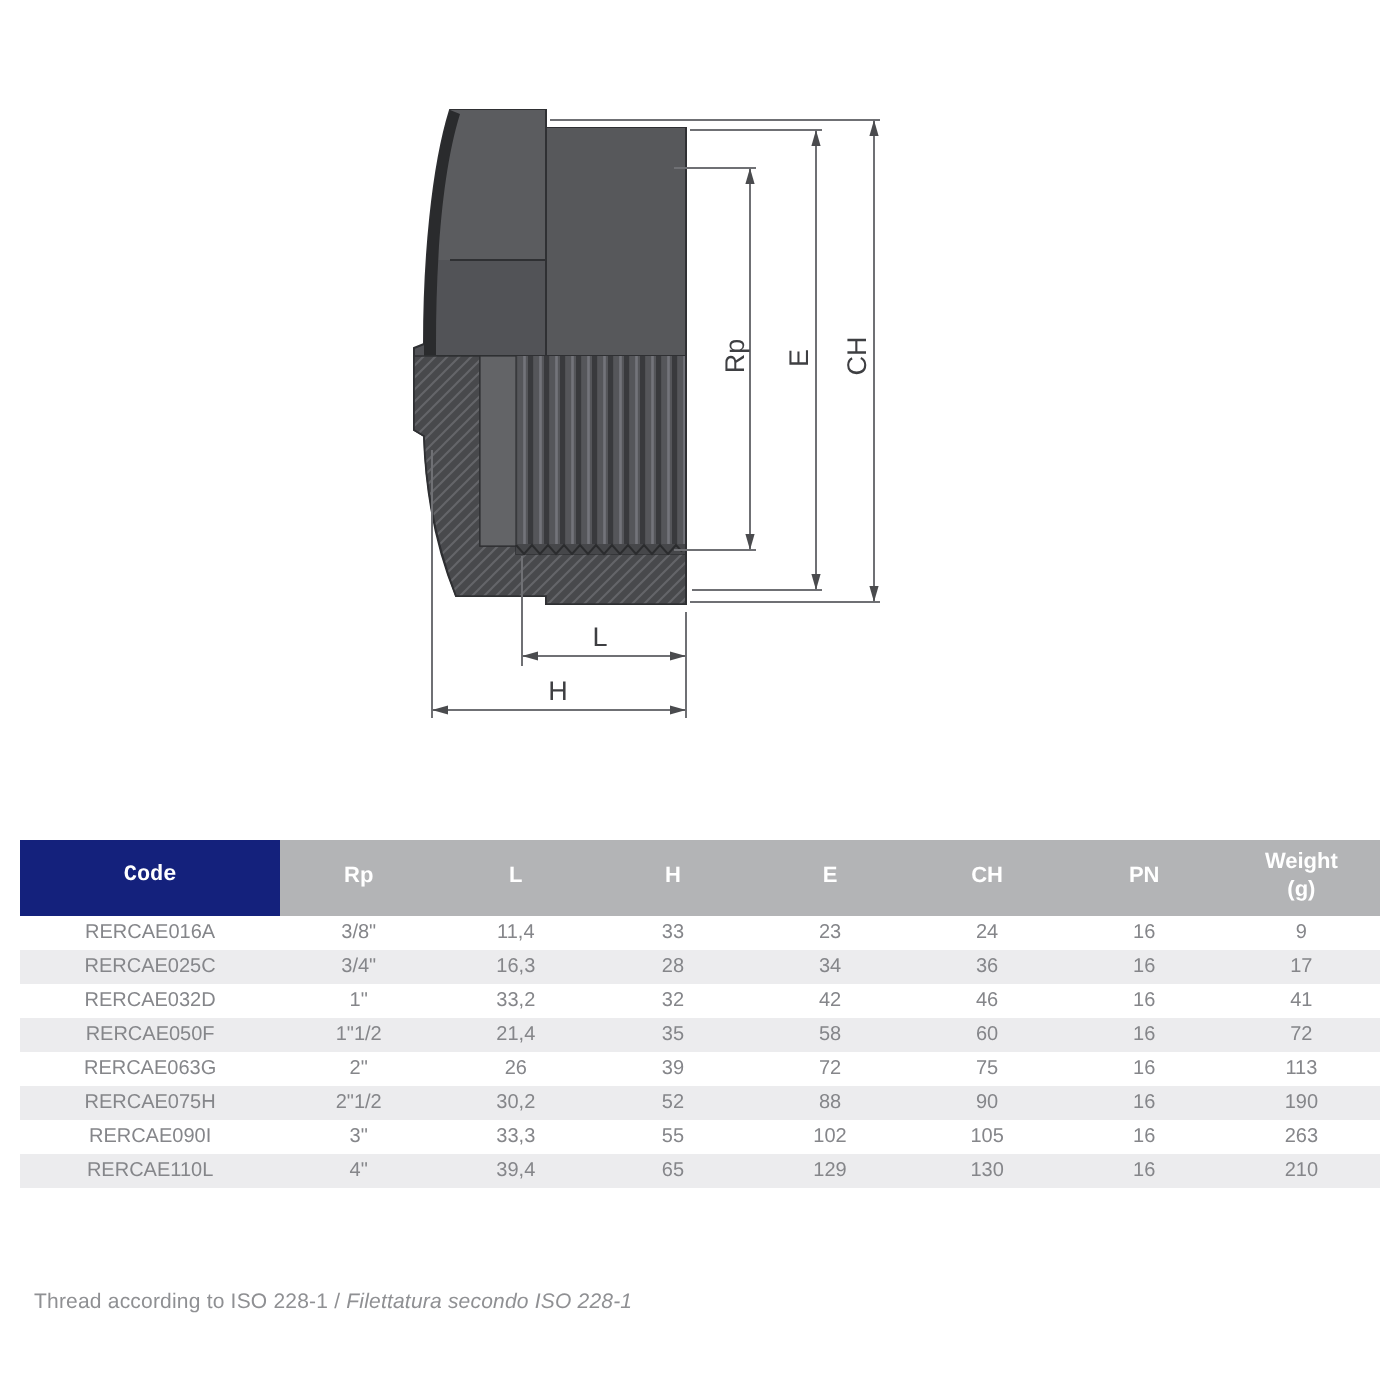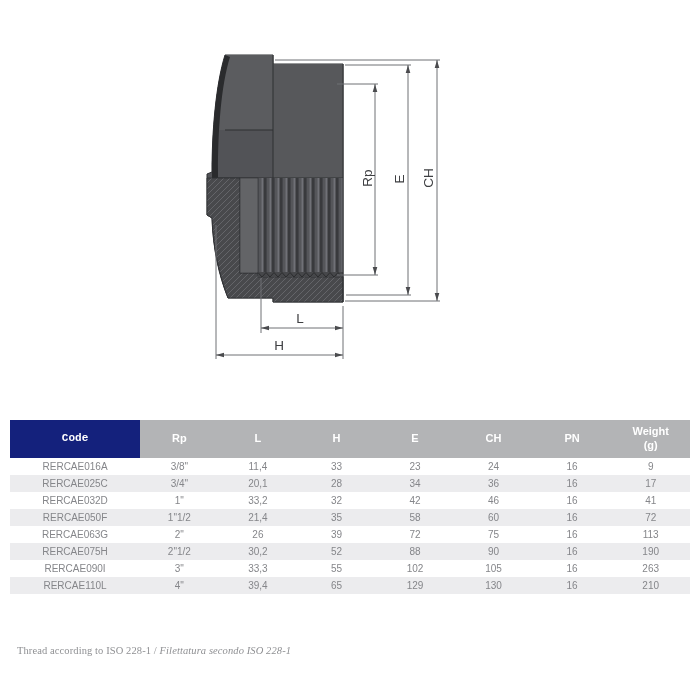--- a/index.html
+++ b/index.html
@@ -20,21 +20,21 @@
   }
   th.th-code{background:#14217c;font-family:Liberation Mono, monospace;}
   th.th-gray{background:#b3b4b6;}
   table.spec td{
     height:17px;font-size:10px;color:#85868a;text-align:center;vertical-align:middle;padding:0;
   }
   table.spec tbody tr:nth-child(odd){background:#ffffff;}
   table.spec tbody tr:nth-child(even){background:#ececee;}
 
   .footer-note{
-    position:absolute;left:17px;top:645px;font-size:10.5px;color:#8f9093;letter-spacing:0.1px;font-family:Liberation Serif, serif;
+    position:absolute;left:17px;top:645px;font-size:10.5px;color:#8f9093;letter-spacing:0.1px;
   }
   .footer-note .it{font-style:italic;}
 </style>
 </head>
 <body>
 
 <div class="page">
 
   <div class="drawing">
     <svg width="700" height="400" viewBox="0 0 700 400">
@@ -149,21 +149,21 @@
             <td>11,4</td>
             <td>33</td>
             <td>23</td>
             <td>24</td>
             <td>16</td>
             <td>9</td>
           </tr>
           <tr>
             <td>RERCAE025C</td>
             <td>3/4"</td>
-            <td>20,1</td>
+            <td>16,3</td>
             <td>28</td>
             <td>34</td>
             <td>36</td>
             <td>16</td>
             <td>17</td>
           </tr>
           <tr>
             <td>RERCAE032D</td>
             <td>1"</td>
             <td>33,2</td>

